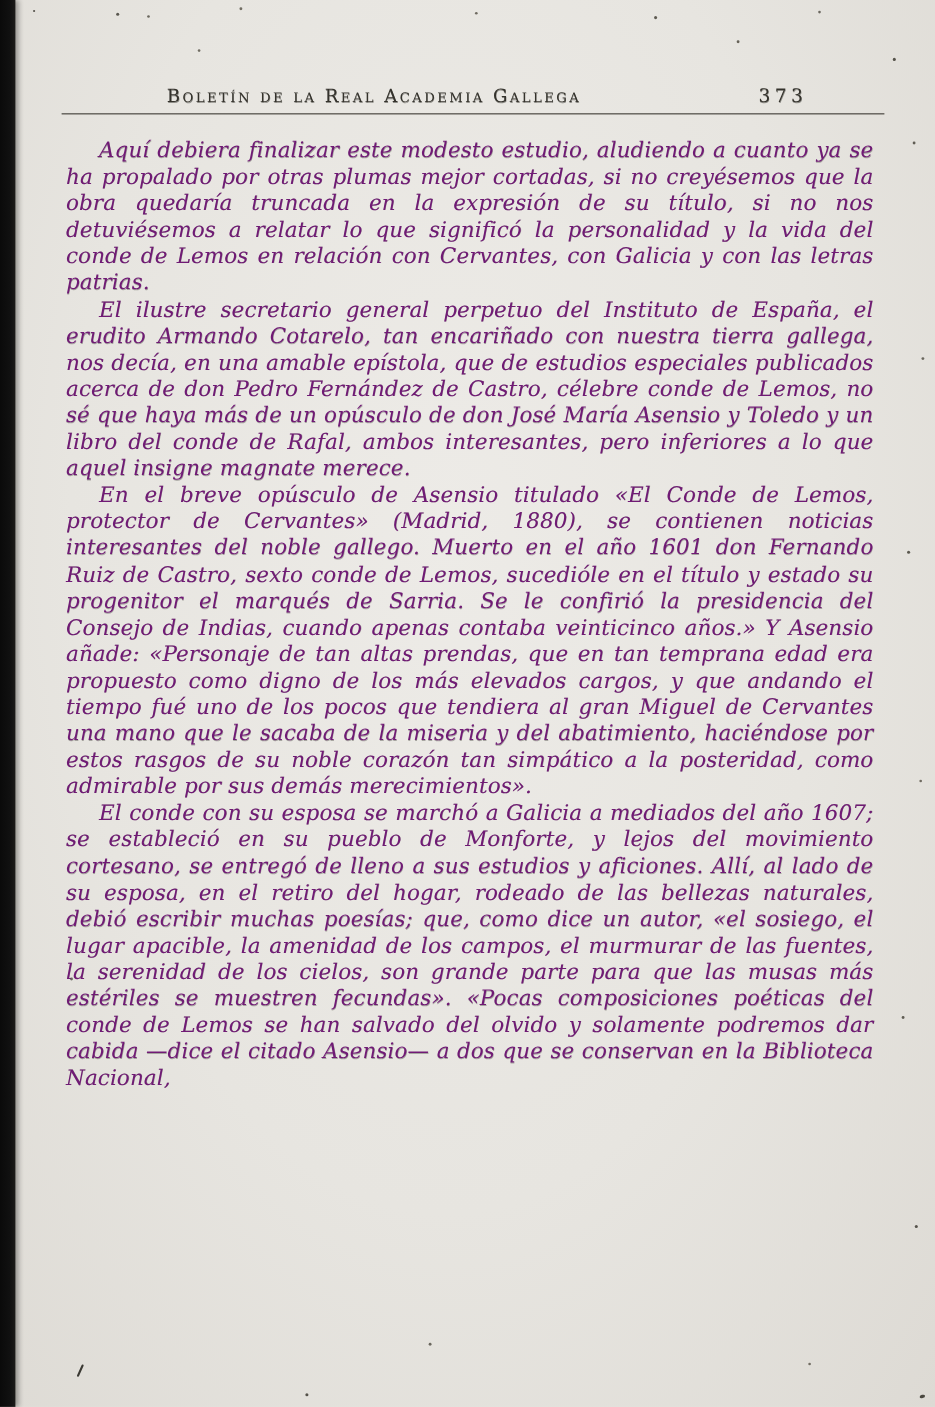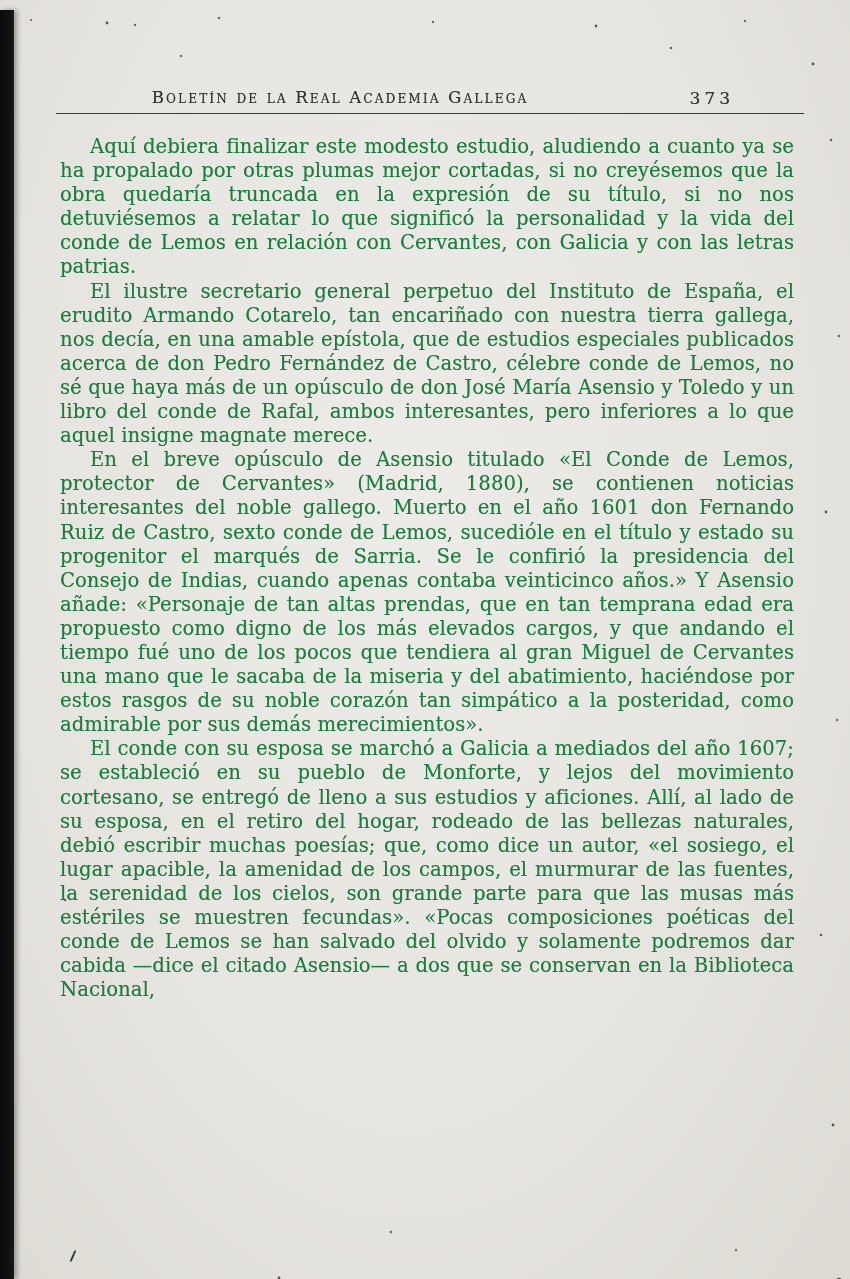--- a/index.html
+++ b/index.html
@@ -12,21 +12,20 @@
   body {
     font-family: "DejaVu Serif", "Liberation Serif", serif;
     background: radial-gradient(ellipse at 48% 38%, #edebe7 0%, #e7e5e0 55%, #ddDAD4 100%);
     background-color: #e7e5e0;
     position: relative;
     color: #26251f;
   }
   .scan {
     position: absolute;
     inset: 0;
-    margin-top: 10px;
   }
   
   .edge-strip {
     position: absolute;
     left: 0;
     top: 0;
     width: 14px;
     height: 100%;
     background: linear-gradient(90deg, #0a0a0a 0%, #111 70%, #1c1b19 100%);
     box-shadow: 3px 0 5px rgba(20,20,18,0.35);
@@ -70,22 +69,23 @@
   }
   .body-text {
     position: absolute;
     left: 60px;
     top: 125px;
     width: 734px;
     text-align: justify;
     font-size: 19.5px;
     line-height: 24.1px;
     letter-spacing: 0.1px;
-    color: #15803d;
+    color: #701a75;
     text-shadow: 0.3px 0.3px 0.5px rgba(25,25,20,0.32);
+    font-style: italic;
   }
   .body-text p {
     margin: 0;
     text-indent: 30px;
   }
   
   .noise {
     position: absolute;
     left: 30px;
     top: 9px;

